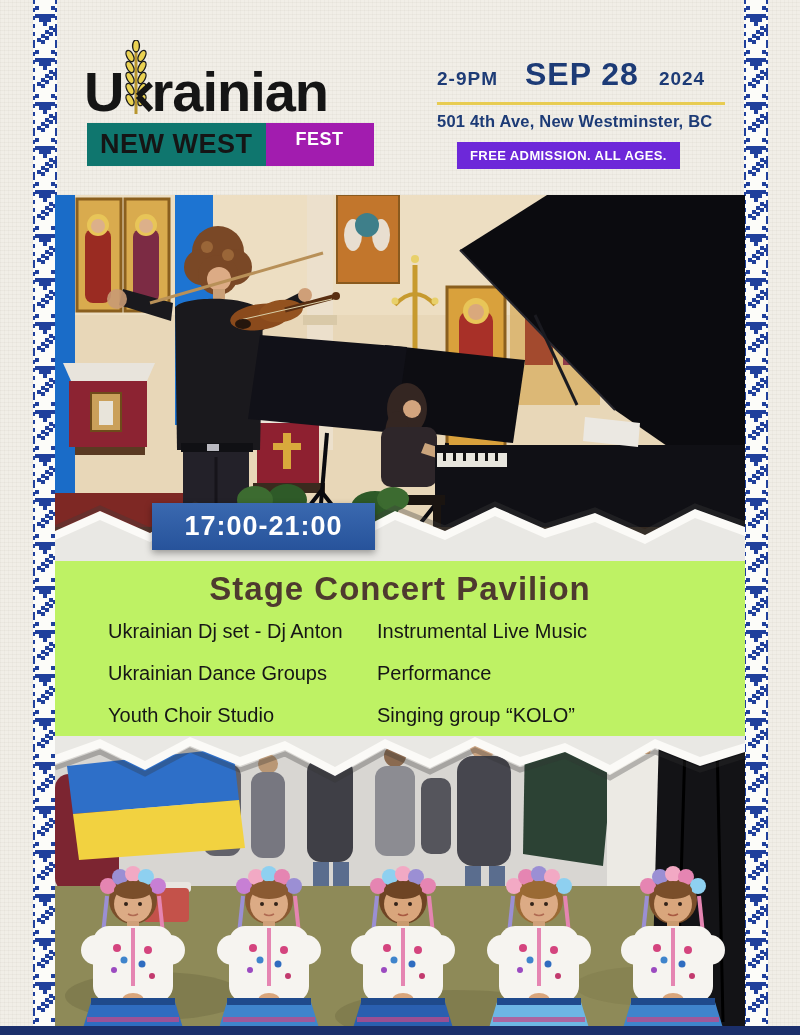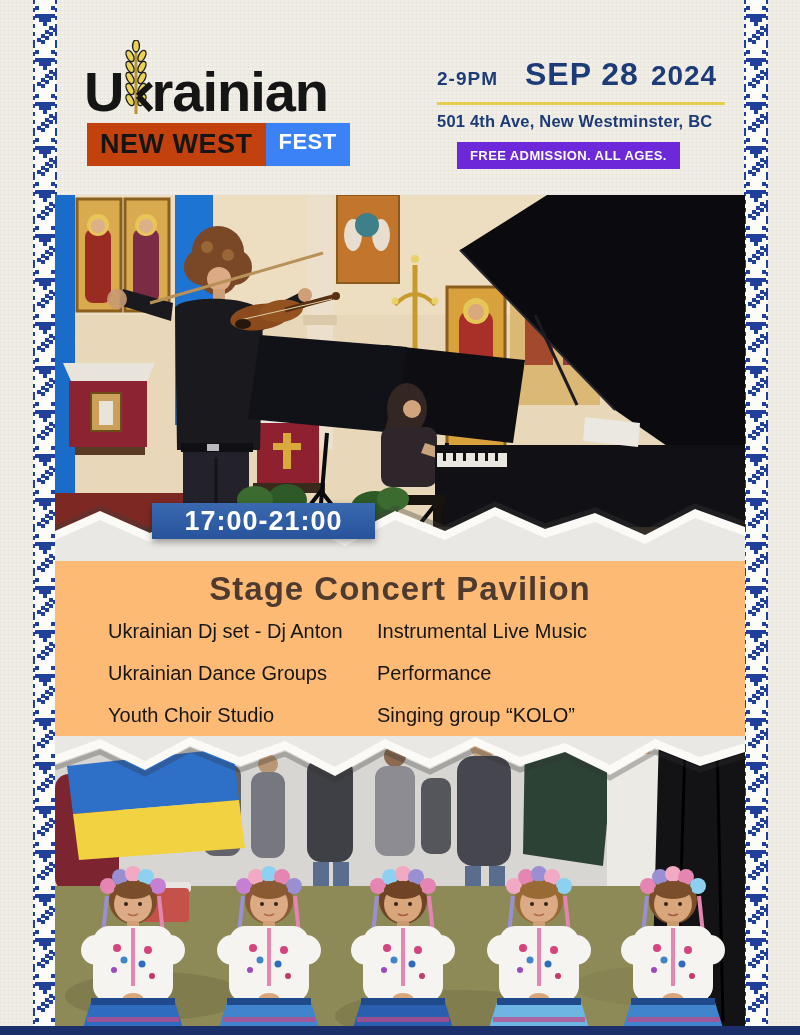--- a/index.html
+++ b/index.html
@@ -17,47 +17,47 @@
   .border-strip { position:absolute; top:0; width:24px; height:1035px; }
   .border-left { left:33px; }
   .border-right { left:744px; }
 
   
   .logo { position:absolute; left:84px; top:40px; }
   .logo-word { display:flex; align-items:flex-end; font-size:56px; font-weight:bold;
                color:#151515; letter-spacing:-1px; line-height:0.95; }
   .wheat { margin:0 -2px -2px -2px; }
   .logo-banner { display:flex; margin-top:5px; margin-left:3px; }
-  .banner-yellow { background:#c2410c; color:#151515; font-size:27px; font-weight:bold;
+  .banner-yellow { background:#0f766e; color:#151515; font-size:27px; font-weight:bold;
                    padding:6px 13px; letter-spacing:0.5px; }
-  .banner-blue { background:#3b82f6; color:#ffffff; font-size:22px; font-weight:bold;
-                 padding:6px 13px; letter-spacing:0.5px; }
+  .banner-blue { background:#a21caf; color:#ffffff; font-size:18px; font-weight:bold;
+                 padding:6px 30px; letter-spacing:0.5px; }
 
   
   .event-block { position:absolute; left:437px; top:56px; width:288px; color:#1d3b76; }
   .event-row1 { display:flex; align-items:baseline;text-align:right; }
   .event-time { font-size:19px; font-weight:bold; letter-spacing:1px; }
   .event-date { font-size:32px; font-weight:bold; margin-left:27px; letter-spacing:1px; }
-  .event-year { font-size:28px; font-weight:bold; margin-left:12px; letter-spacing:1px; }
+  .event-year { font-size:19px; font-weight:bold; margin-left:20px; letter-spacing:1px; }
   .event-divider { height:3px; background:#e8cc52; border:none; margin:9px 0 7px 0; }
   .event-address { font-size:16.5px; font-weight:bold; white-space:nowrap; letter-spacing:0.2px; }
   .admission-badge { display:inline-block; margin:11px 16px 0 20px; background:#6d28d9; color:#fff;
                      font-size:13px; font-weight:bold; padding:6px 13px; letter-spacing:0.4px; }
 
   .photo1 { position:absolute; left:55px; top:195px; }
   .torn1  { position:absolute; left:55px; top:495px; }
-  .gray-section { position:absolute; left:55px; top:561px; width:690px; height:179px; background:#fdba74; }
+  .gray-section { position:absolute; left:55px; top:561px; width:690px; height:179px; background:#bef264; }
   .stage-title { margin:0; padding-top:9px; text-align:center; font-size:33px; font-weight:bold;
                  color:#4e3a2f; letter-spacing:1px; }
   .col { position:absolute; top:59px; font-size:20px; color:#161616; }
   .col-left { left:53px; }
   .col-right { left:322px; }
   .list-item { height:42px; }
 
-  .time-badge { position:absolute; left:152px; top:503px; width:223px; height:36px;
+  .time-badge { position:absolute; left:152px; top:503px; width:223px; height:47px;
                 background:linear-gradient(180deg,#3a69b0,#27539b);
                 box-shadow:0 3px 7px rgba(0,0,0,.35);
                 display:flex; align-items:center; justify-content:center;
                 color:#fff; font-size:27px; font-weight:bold; letter-spacing:1px; }
 
   .photo2 { position:absolute; left:55px; top:736px; }
   .bottom-bar { position:absolute; left:0; top:1026px; width:800px; height:9px; background:#1b2f6b; }
 </style>
 </head>
 <body>

